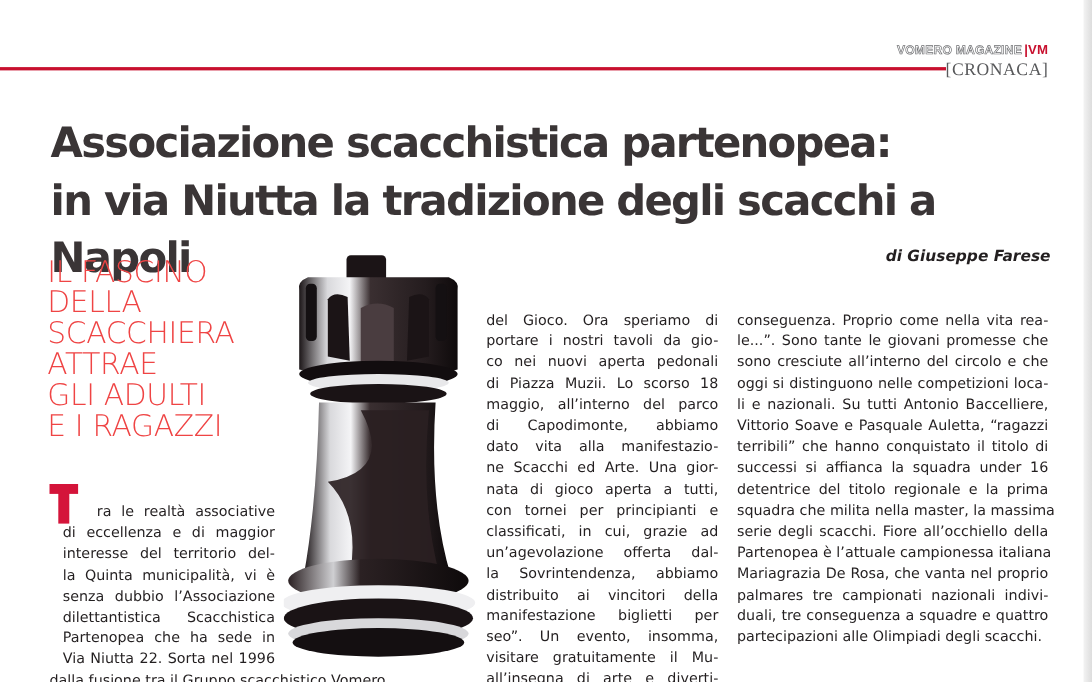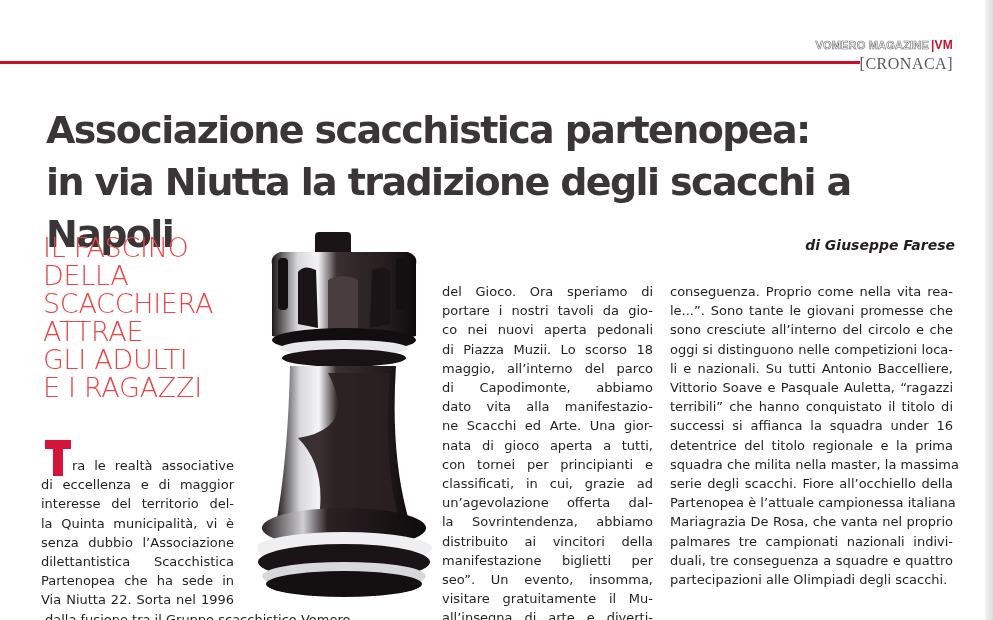--- a/index.html
+++ b/index.html
@@ -37,41 +37,41 @@
     color: #58595b; letter-spacing: 0.5px;
   }
   
   .headline {
     position: absolute; left: 46px; top: 104px; width: 920px; margin: 0;
     font-family: "DejaVu Sans", sans-serif; font-weight: bold;
     font-size: 38px; line-height: 52px; letter-spacing: -1.6px;
     color: #3a3536;
   }
   .byline {
-    position: absolute; top: 237px; right: 38px;
+    position: absolute; top: 225px; right: 38px;
     font-family: "DejaVu Sans", sans-serif; font-weight: bold; font-style: italic;
     font-size: 14px; color: #231f20;
   }
   
   .kicker {
     position: absolute; left: 43px; top: 234px; width: 210px;
     font-family: "DejaVu Sans", sans-serif; font-weight: 300;
     font-size: 27px; line-height: 28px; color: #ef4444;
     letter-spacing: -0.3px;
   }
   .kicker span { display: block; }
   
   .col {
     position: absolute; font-family: "DejaVu Sans", sans-serif;
     font-size: 13px; line-height: 19.2px; color: #231f20;
     text-align: justify;
   }
   .col span { display: block; white-space: nowrap; text-align-last: justify; }
   .col span.last { text-align-last: left; }
-  .col-1 { left: 41px; top: 456px; width: 193px; }
+  .col-1 { left: 57px; top: 456px; width: 193px; }
   .col-2 { left: 442px; top: 282px; width: 211px; }
   .col-3 { left: 670px; top: 282px; width: 283px; }
   .dropcap {
     position: absolute; left: 45px; top: 440px;
     width: 26px; height: 36px;
   }
   .dropcap::before {
     content: ""; position: absolute; left: 0; top: 0; width: 26px; height: 9px; background: #d4143a;
   }
   .dropcap::after {

